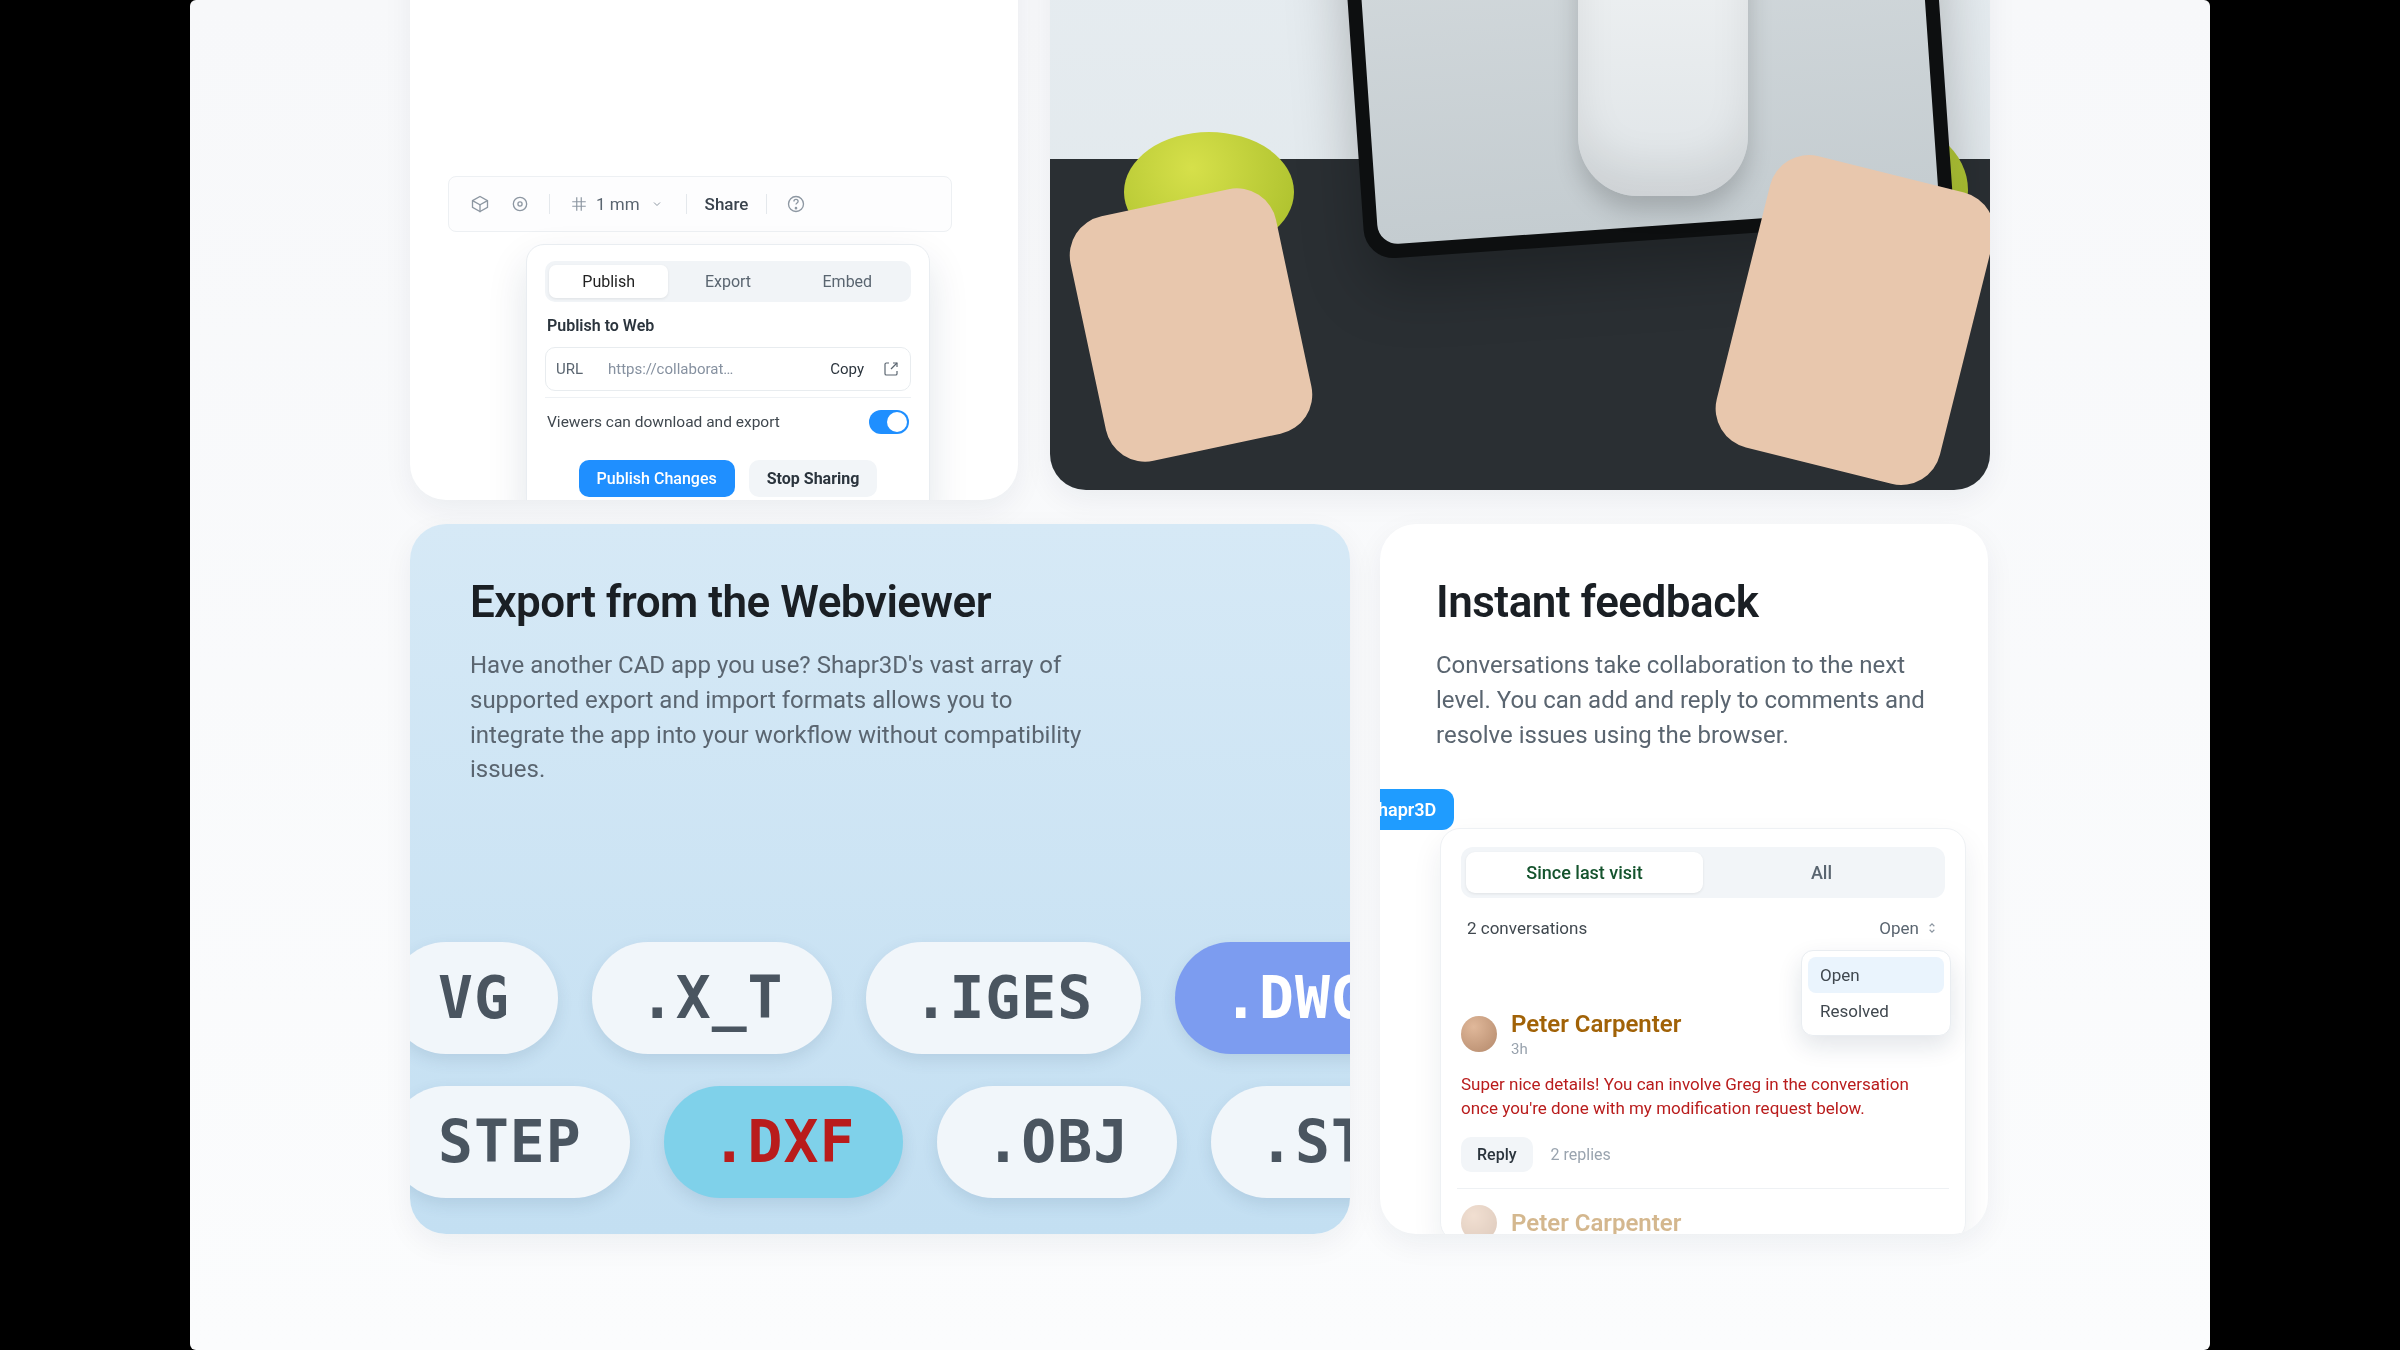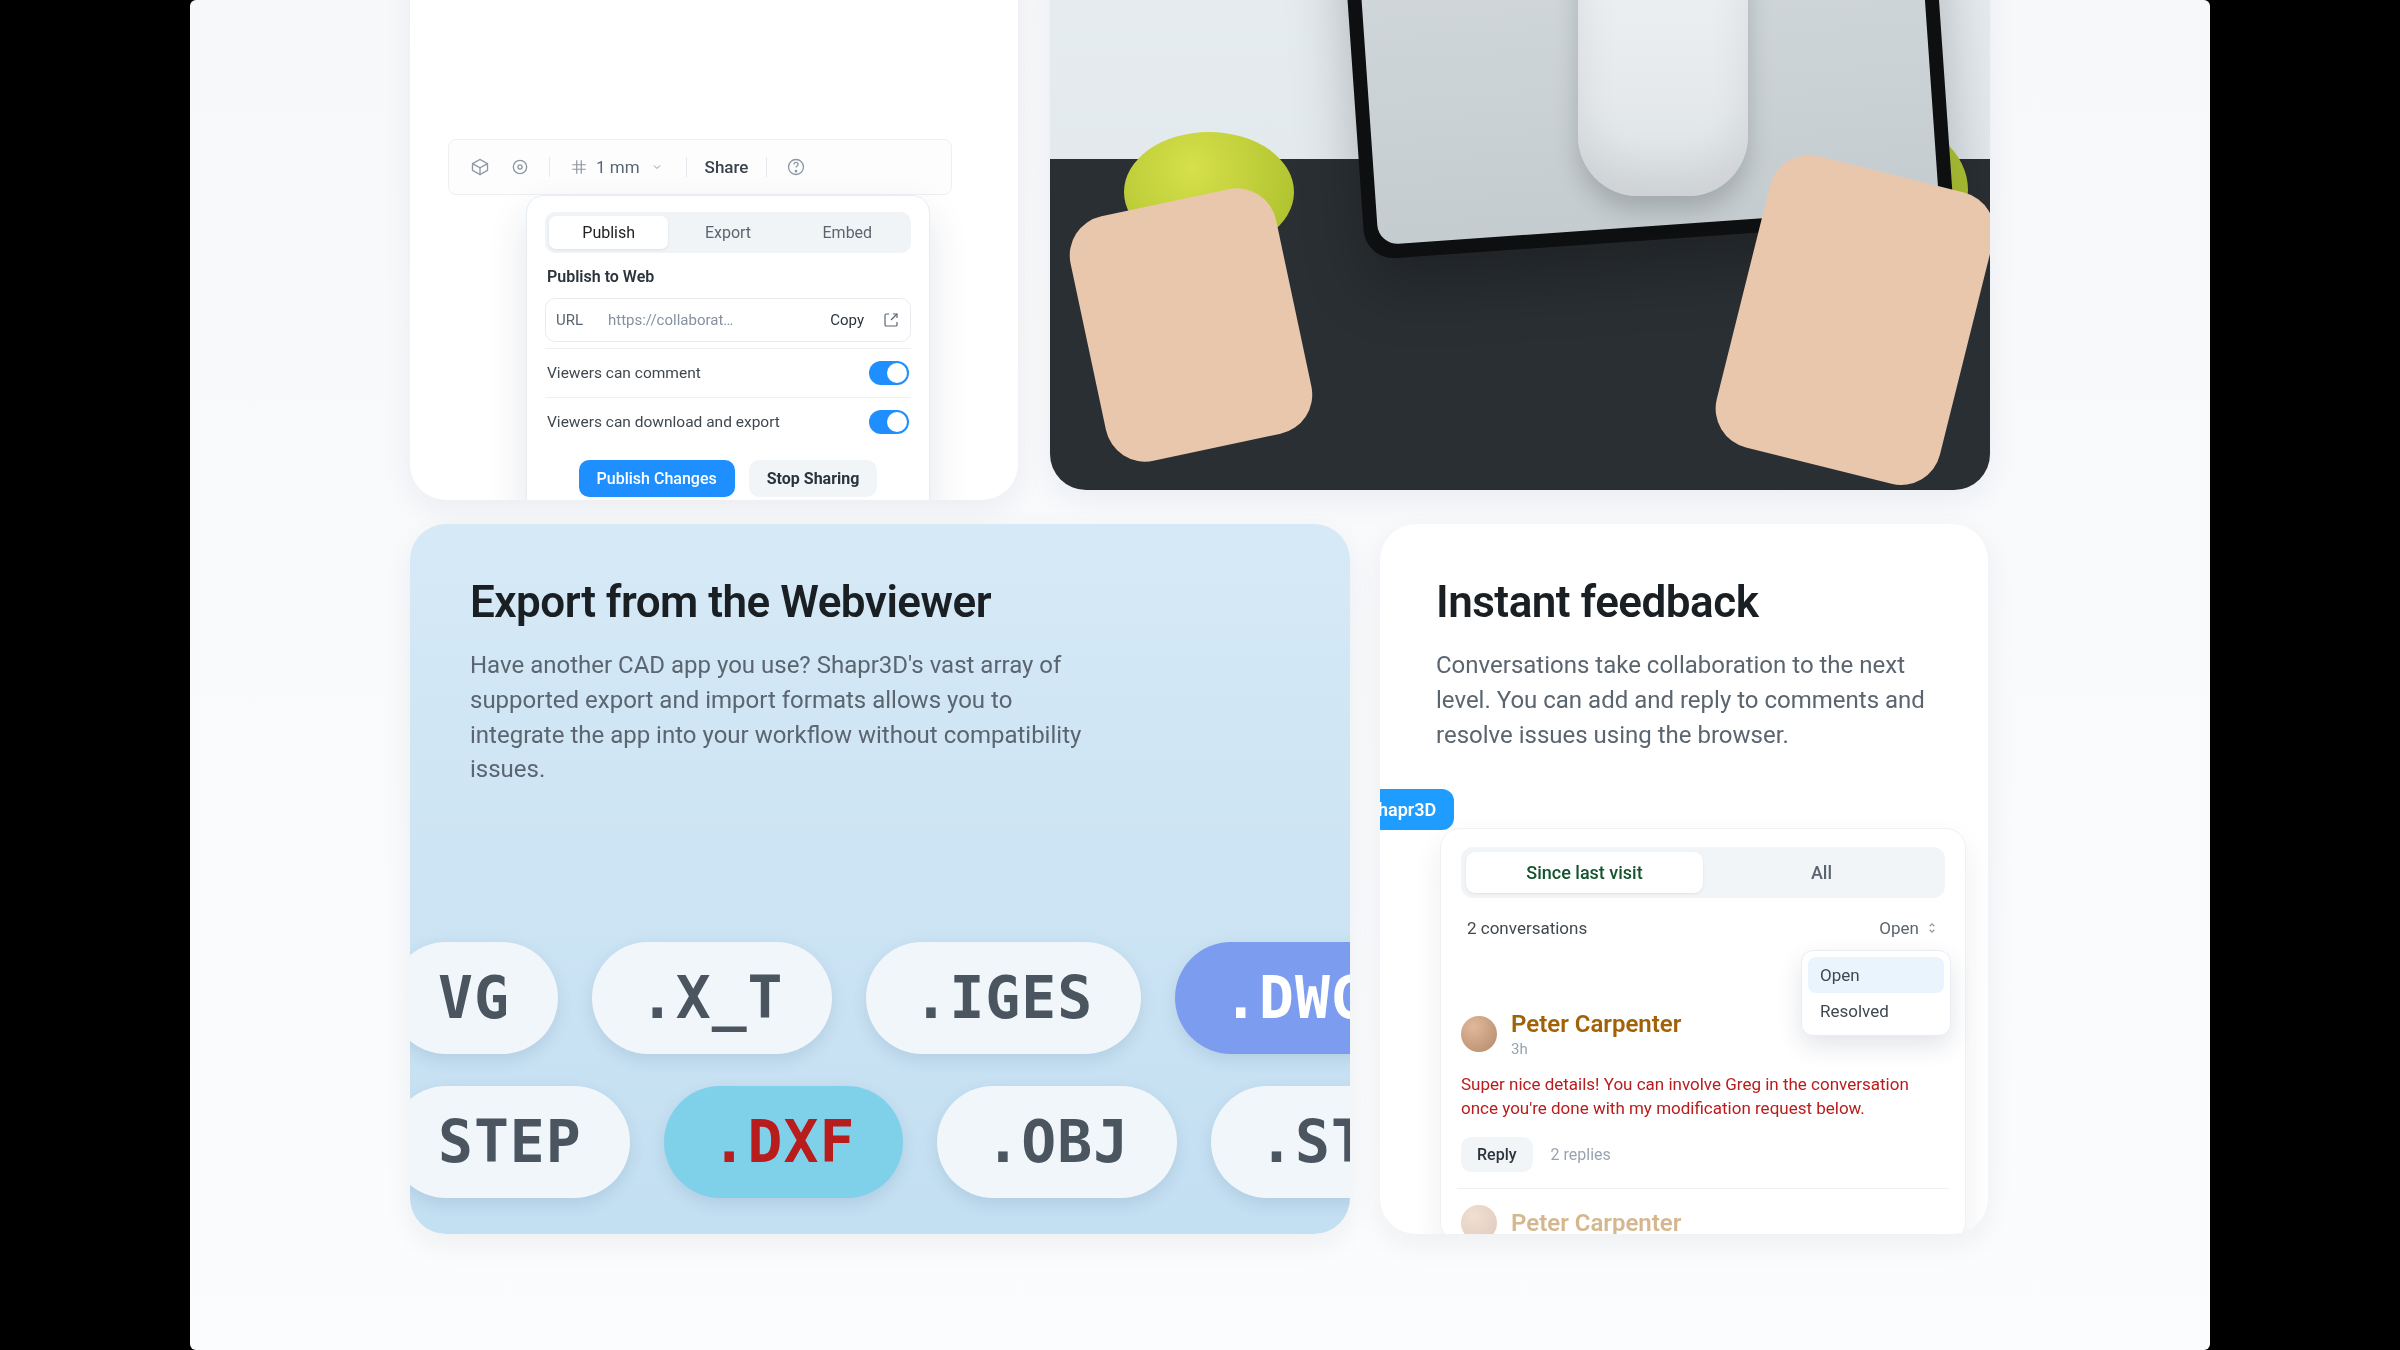--- a/index.html
+++ b/index.html
@@ -69,21 +69,21 @@
   .share-toolbar {
     display:flex; align-items:center; gap:18px;
     padding:16px 20px; border-radius:8px;
     background:#fdfdfe; border:1px solid #edf0f3;
   }
   .tb-icon { width:22px; height:22px; display:inline-flex; align-items:center; justify-content:center; color:#8d97a2;}
   .tb-sep { width:1px; height:20px; background:#e4e8ec;}
   .tb-unit { display:flex; align-items:center; gap:6px; color:#5a6570;}
   .tb-share { font-weight:500; color:#3a434d;}
   .share-pop {
-    margin-left:78px;
+    margin-top:12px; margin-left:78px;
     width:404px; border-radius:18px;
     background:#fff; border:1px solid #e9edf1;
     box-shadow:0 18px 40px rgba(20,40,70,0.12);
     padding:16px 18px 20px 18px;
   }
   .seg {
     display:flex; background:#f1f4f7; border-radius:10px; padding:4px;
     margin-bottom:14px;
   }
   .seg > div { flex:1; text-align:center; padding:7px 0; border-radius:7px; font-size:16px; color:#5a6570;}
@@ -243,24 +243,20 @@
             <span class="copy">Copy</span>
             <span class="ext">
               <svg width="16" height="16" viewBox="0 0 24 24" fill="none" stroke="currentColor" stroke-width="1.8">
                   <path d="M9 3h-4a2 2 0 00-2 2v14a2 2 0 002 2h14a2 2 0 002-2v-4"></path>
                   <path d="M12 12l9-9"></path>
                   <path d="M15 3h6v6"></path>
                 </svg>
             </span>
           </div>
           <div class="opt-row">
-            <span>Viewers can comment</span>
-            <span class="toggle"></span>
-          </div>
-          <div class="opt-row">
             <span>Viewers can download and export</span>
             <span class="toggle"></span>
           </div>
           <div class="pop-actions">
             <div class="btn-pri">Publish Changes</div>
             <div class="btn-sec">Stop Sharing</div>
           </div>
         </div>
       </div>
     </div>

